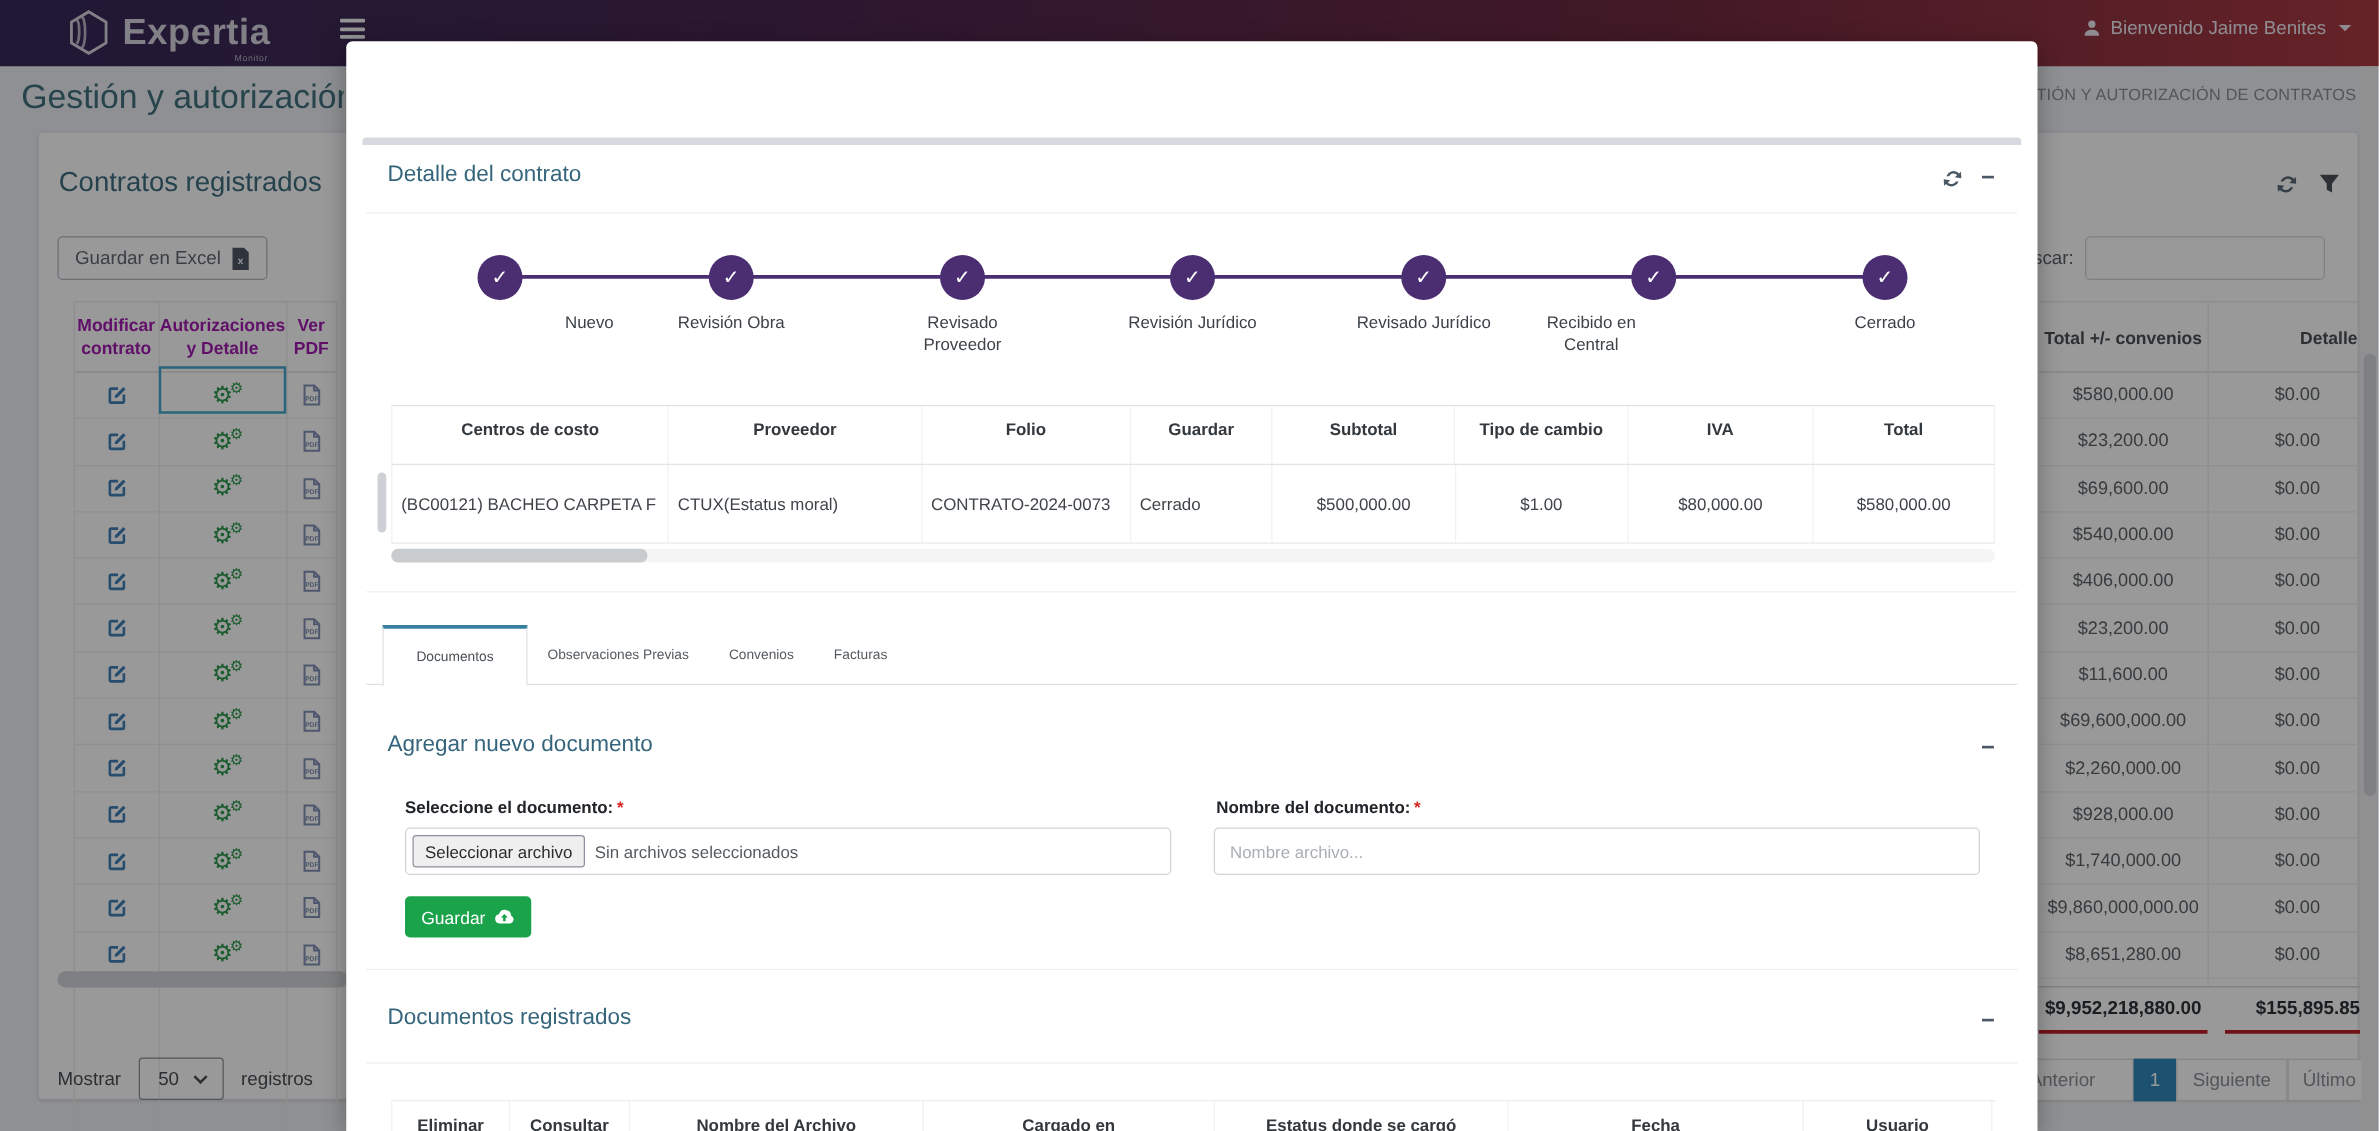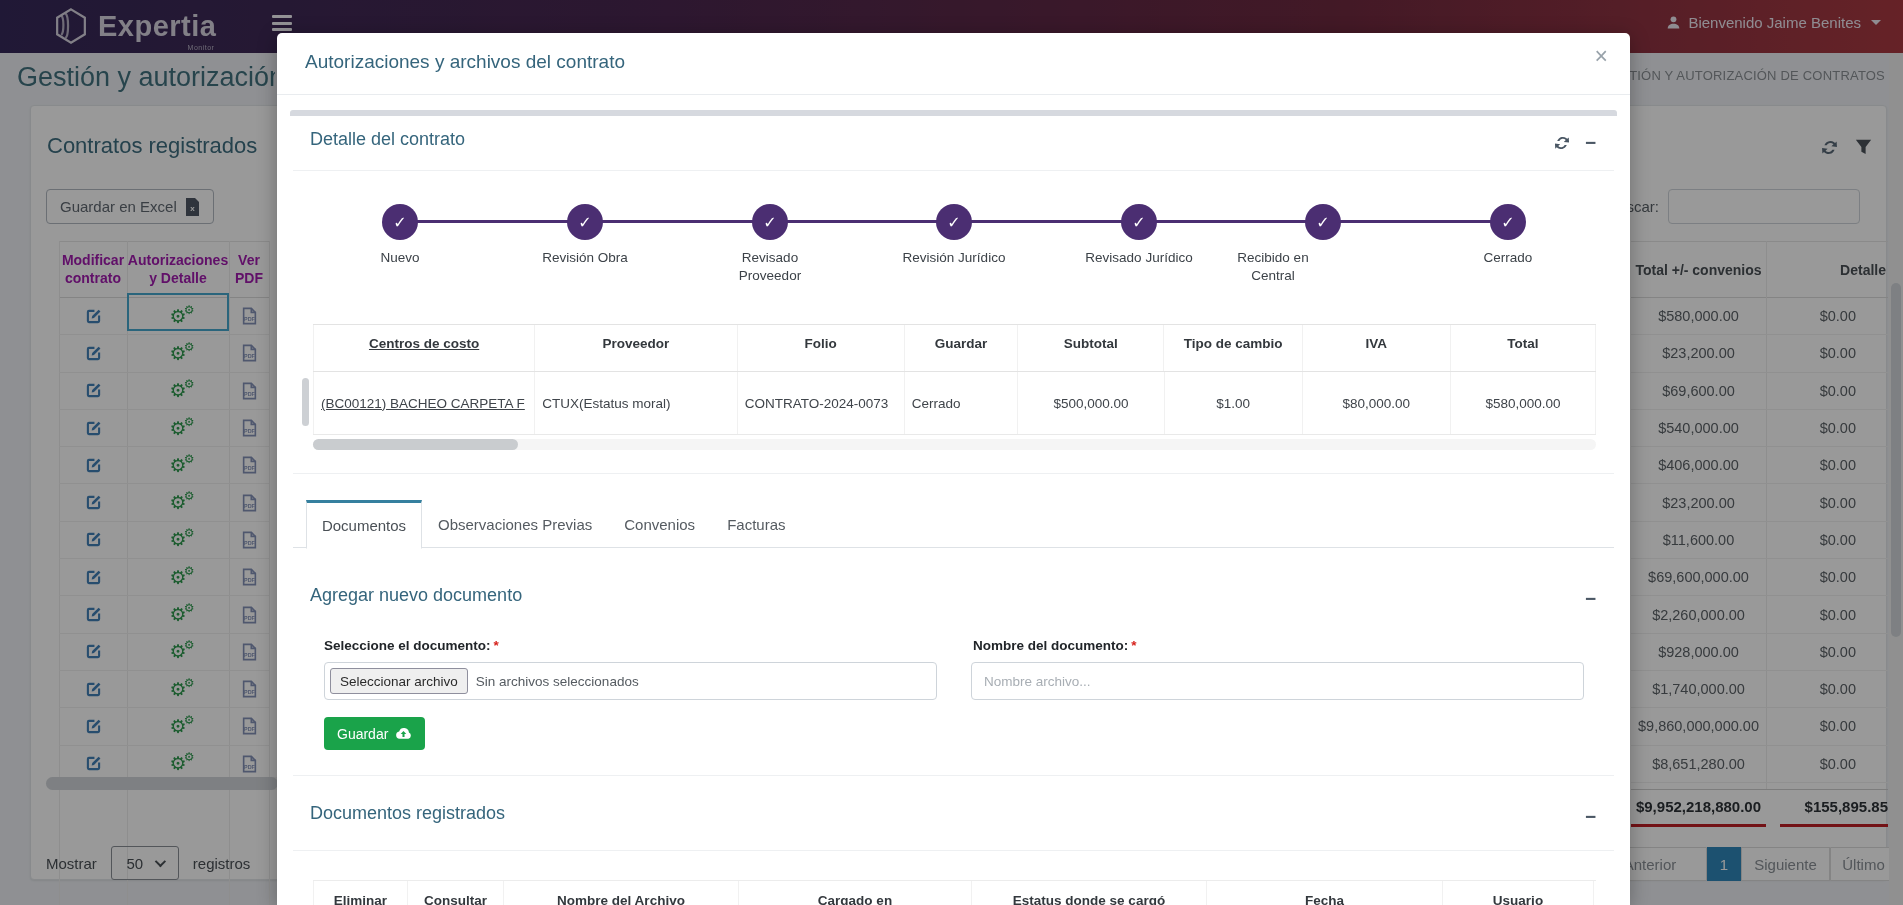--- a/index.html
+++ b/index.html
@@ -86,29 +86,29 @@
   .step-label { position:absolute; top:216px; width:160px; margin-left:-80px; text-align:center; font-size:13.5px; color:#3c4248; line-height:1.3; white-space:pre-line; }
 
   
   .ctable { position:absolute; left:36px; top:291px; width:1283px; }
   .ctable .hrow { display:flex; height:48px; border-top:1px solid #e3e3e3; border-bottom:1px solid #e3e3e3; }
   .ctable .hrow .cell { font-size:13.5px; font-weight:700; color:#33383d; display:flex; align-items:flex-start; justify-content:center; padding-top:11px; }
   .ctable .drow { display:flex; height:63px; border-bottom:1px solid #e9e9e9; }
   .ctable .drow .cell { font-size:13.5px; color:#3f444a; display:flex; align-items:center; justify-content:center; white-space:nowrap; overflow:hidden; }
   .ctable .cell { border-right:1px solid #f1f1f1; }
   .ctable .cell:first-child { border-left:1px solid #f1f1f1; }
-  .c0{width:225px;text-decoration:underline;} .c1{width:205px;} .c2{width:169px;} .c3{width:115px;} .c4{width:148px;} .c5{width:140px;} .c6{width:150px;} .c7{width:147px;}
+  .c0{width:225px;} .c1{width:205px;} .c2{width:169px;} .c3{width:115px;} .c4{width:148px;} .c5{width:140px;} .c6{width:150px;} .c7{width:147px;}
   .cell-left { justify-content:flex-start !important; padding-left:7px; }
   .mini-vbar { position:absolute; left:25px; top:345px; width:7px; height:48px; background:#cdd0d4; border-radius:4px; }
   .ctable-scroll { position:absolute; left:36px; top:406px; width:1283px; height:11px; background:#f5f5f5; border-radius:6px; }
   .ctable-thumb { position:absolute; left:0; top:0; width:205px; height:11px; background:#c9cccf; border-radius:6px; }
 
   
   .tabs { position:absolute; left:16px; top:467px; width:1321px; height:48px; border-bottom:1px solid #dee2e6; display:flex; padding-left:13px; }
-  .tab { height:48px; display:flex; align-items:center; justify-content:center; font-size:15px; color:#555b61; cursor:pointer; padding:0 16px;text-align:right; }
+  .tab { height:48px; display:flex; align-items:center; justify-content:center; font-size:11px; color:#555b61; cursor:pointer; padding:0 16px;text-align:right; }
   .tab.active { width:116px; padding:0; background:#fff; border:1px solid #dee2e6; border-top:3px solid #35809f; border-bottom:1px solid #fff; margin-bottom:-1px; height:49px; color:#4a5056; }
 
   
   .form-label { position:absolute; top:605px; font-size:13.5px; font-weight:700; color:#212529; }
   .req { color:#d6221c; margin-left:3px; }
   .file-wrap { position:absolute; left:47px; top:629px; width:613px; height:38px; border:1px solid #ced4da; border-radius:4px; display:flex; align-items:center; padding-left:5px; gap:8px; background:#fff; cursor:pointer; }
   .file-btn { height:26px; padding:0 9px; background:#efefef; border:1px solid #8f8f9d; border-radius:3px; font-size:13.5px; color:#2b2b2b; display:flex; align-items:center; }
   .file-status { font-size:13.5px; color:#555b61; }
   .name-input { position:absolute; left:694px; top:629px; width:613px; height:38px; border:1px solid #ced4da; border-radius:4px; padding:0 12px; font-size:13.5px; color:#33383d; font-family:inherit; }
   .name-input::placeholder { color:#a8aeb4; }
@@ -535,42 +535,38 @@
   </div>
 
   <div class="win-scroll">
     <div class="win-thumb"></div>
   </div>
 </div>
 
 <div id="overlay"></div>
 
 <div id="modal">
-  <div class="modal-header">
-    <div class="modal-title">Autorizaciones y archivos del contrato</div>
-    <div class="modal-close">×</div>
-  </div>
 
   <div class="panel-band"></div>
   <div class="sec-heading" style="top:96px">Detalle del contrato</div>
   <div class="sec-tools" style="top:100px">
     <span>
       <svg width="18" height="18" viewBox="0 0 24 24" fill="#4a5764">
           <path d="M8.4 9.2A5.3 5.3 0 0 1 17 8l-2.6 2.5 7 .9-.4-6.9-2 1.9A8 8 0 0 0 5.6 9.2z"></path>
           <path d="M15.6 14.8A5.3 5.3 0 0 1 7 16l2.6-2.5-7-.9.4 6.9 2-1.9a8 8 0 0 0 13.4-2.8z"></path>
         </svg>
     </span>
     <span class="collapse-minus">−</span>
   </div>
   <div class="hr" style="top:137px"></div>
 
   <div class="step-line"></div>
   <div id="stepper">
       <div class="step-dot" style="left: 123px;">✓</div>
-      <div class="step-label" style="left: 123px;">Nuevo</div>
+      <div class="step-label" style="left: 134px; text-align: right;">Nuevo</div>
       <div class="step-dot" style="left: 308px;">✓</div>
       <div class="step-label" style="left: 308px;">Revisión Obra</div>
       <div class="step-dot" style="left: 493px;">✓</div>
       <div class="step-label" style="left: 493px;">Revisado
 Proveedor</div>
       <div class="step-dot" style="left: 677px;">✓</div>
       <div class="step-label" style="left: 677px;">Revisión Jurídico</div>
       <div class="step-dot" style="left: 862px;">✓</div>
       <div class="step-label" style="left: 862px;">Revisado Jurídico</div>
       <div class="step-dot" style="left: 1046px;">✓</div>

